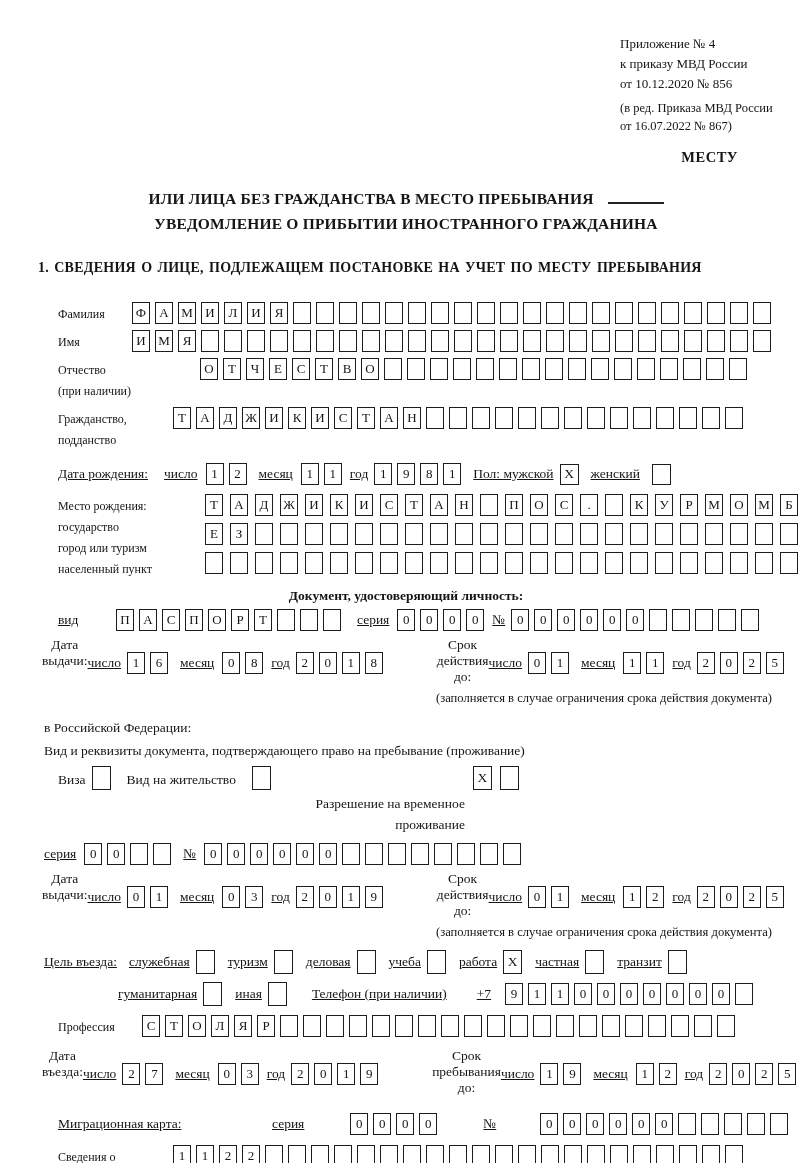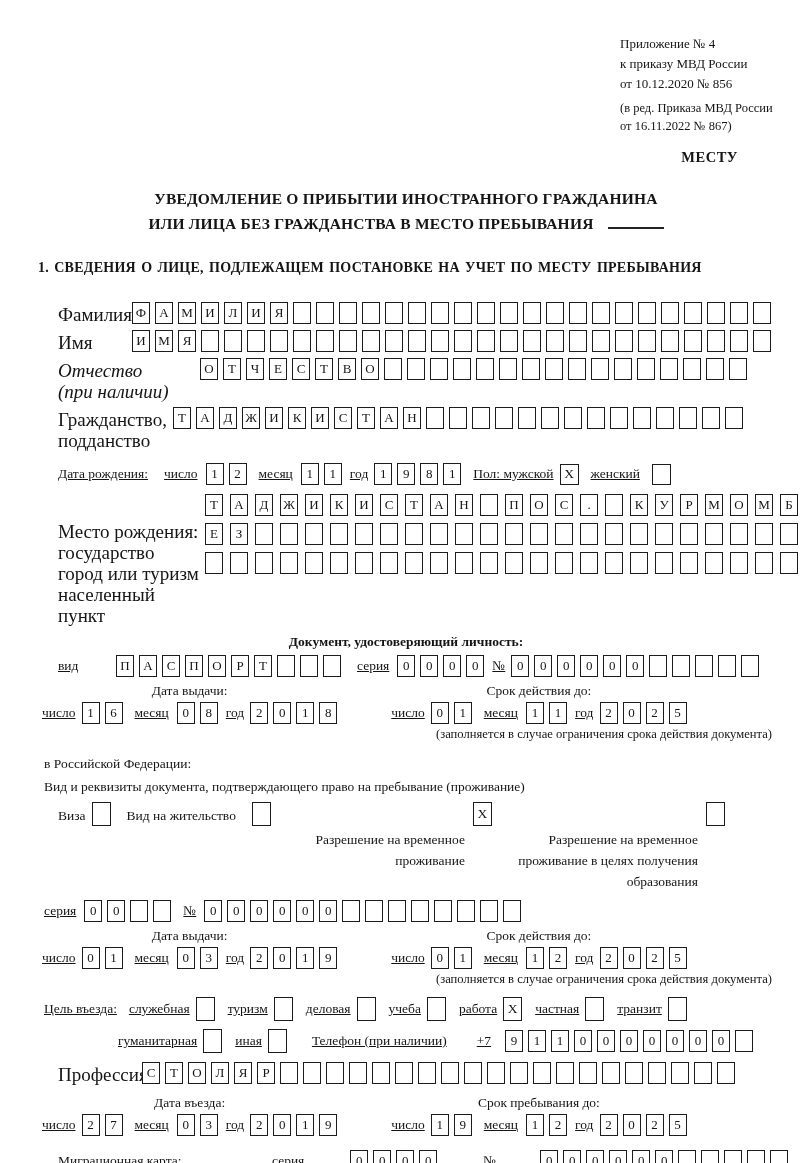--- a/index.html
+++ b/index.html
@@ -11,25 +11,25 @@
   .annex .edition{margin-top:5px;font-size:12.5px;line-height:18px;}
   .forma{margin-top:14px;padding-right:36px;text-align:right;font-weight:bold;font-size:14.5px;letter-spacing:.5px;}
 
   
   .title{margin-top:20px;text-align:center;font-weight:bold;font-size:15.5px;line-height:25px;letter-spacing:.2px;}
   .blank-line{display:inline-block;width:56px;border-bottom:2.2px solid #222;height:14px;margin-left:14px;}
   .section-h{margin-top:24px;font-weight:bold;font-size:14px;letter-spacing:.25px;word-spacing:1.5px;}
 
   
   .frow{display:flex;align-items:flex-start;margin:5px 0 0 20px;}
-  .flabel{flex:none;font-size:19px;line-height:21px;padding-top:2px;}
+  .flabel{flex:none;font-size:12px;line-height:21px;padding-top:2px;}
   .w-sur{width:74px;}
-  .w-pat{width:142px;font-style:italic;}
+  .w-pat{width:142px;}
   .w-cit{width:115px;}
-  .w-bp{width:147px;margin-top:25px;}
+  .w-bp{width:147px;}
   .w-prof{width:84px;}
   .w-rep{width:115px;}
 
   
   .cells{display:flex;gap:5px;flex-wrap:nowrap;}
   .cell{box-sizing:border-box;flex:none;width:18px;height:22px;border:1.9px solid #1c1c1c;display:inline-flex;align-items:center;justify-content:center;font-size:13px;background:#fff;}
   .cells.wide{gap:7px;}
   .mb{margin-bottom:7px;}
 
   
@@ -37,21 +37,21 @@
   .cb.small{height:21px;}
 
   .sub{font-size:13.5px;line-height:22px;flex:none;text-decoration:underline;}
   .gap6{margin-left:6px;} .gap8{margin-left:8px;} .gap12{margin-left:12px;} .gap16{margin-left:16px;} .gap24{margin-left:24px;}
 
   
   .doc-h{margin-top:8px;text-align:center;font-weight:bold;font-size:13.5px;}
 
   
   .pair{display:flex;margin:6px 0 0 4px;}
-  .dcol{display:flex;flex-direction:column;}
+  .dcol{display:flex;flex-direction:row;}
   .dcol .dhead{text-align:center;font-size:13.5px;margin-bottom:3px;}
   .dfields{display:flex;align-items:center;}
   .dcol.right{margin-left:54px;}
   .note-right{text-align:right;font-size:12.6px;margin:3px 2px 0 0;}
 
   .intro{margin:10px 0 0 6px;font-size:13.5px;line-height:23px;}
 
   
   .opts{display:flex;align-items:flex-start;margin:4px 0 0 20px;}
   .optlabel{font-size:13.5px;line-height:21px;padding-top:3px;}
@@ -66,31 +66,31 @@
 <body>
 
 <div class="page">
 
   <div class="annex">
     <div>Приложение № 4</div>
     <div>к приказу МВД России</div>
     <div>от 10.12.2020 № 856</div>
     <div class="edition">
       <div>(в ред. Приказа МВД России</div>
-      <div>от 16.11.2022 № 867)</div>
+      <div>от 16.07.2022 № 867)</div>
     </div>
   </div>
 
   <div class="forma">МЕСТУ</div>
 
   <div class="title">
-    <div>УВЕДОМЛЕНИЕ О ПРИБЫТИИ ИНОСТРАННОГО ГРАЖДАНИНА</div>
     <div>
       <span>ИЛИ ЛИЦА БЕЗ ГРАЖДАНСТВА В МЕСТО ПРЕБЫВАНИЯ</span><span class="blank-line"></span>
     </div>
+    <div>УВЕДОМЛЕНИЕ О ПРИБЫТИИ ИНОСТРАННОГО ГРАЖДАНИНА</div>
   </div>
 
   <div class="section-h">1. СВЕДЕНИЯ О ЛИЦЕ, ПОДЛЕЖАЩЕМ ПОСТАНОВКЕ НА УЧЕТ ПО МЕСТУ ПРЕБЫВАНИЯ</div>
 
   <div class="frow" style="margin-top:26px;">
     <div class="flabel w-sur">Фамилия</div>
     <div class="cells">
         <span class="cell">Ф</span>
         <span class="cell">А</span>
         <span class="cell">М</span>
@@ -429,21 +429,20 @@
     <div>Вид и реквизиты документа, подтверждающего право на пребывание (проживание)</div>
   </div>
 
   <div class="opts">
     <span class="optlabel">Виза</span>
     <span class="cb gap6"></span>
     <span class="optlabel gap16">Вид на жительство</span>
     <span class="cb gap16"></span>
     <span class="optlabel center w-temp gap16">Разрешение на временное проживание</span>
     <span class="cb gap8">X</span>
-    <span class="optlabel center w-edu gap16">Разрешение на временное проживание в целях получения образования</span>
     <span class="cb gap8"></span>
   </div>
 
   <div class="frow" style="margin-top:8px;align-items:center;margin-left:6px;">
     <span class="sub">серия</span>
     <span class="cells gap8">
         <span class="cell">0</span>
         <span class="cell">0</span>
         <span class="cell"></span>
         <span class="cell"></span>

